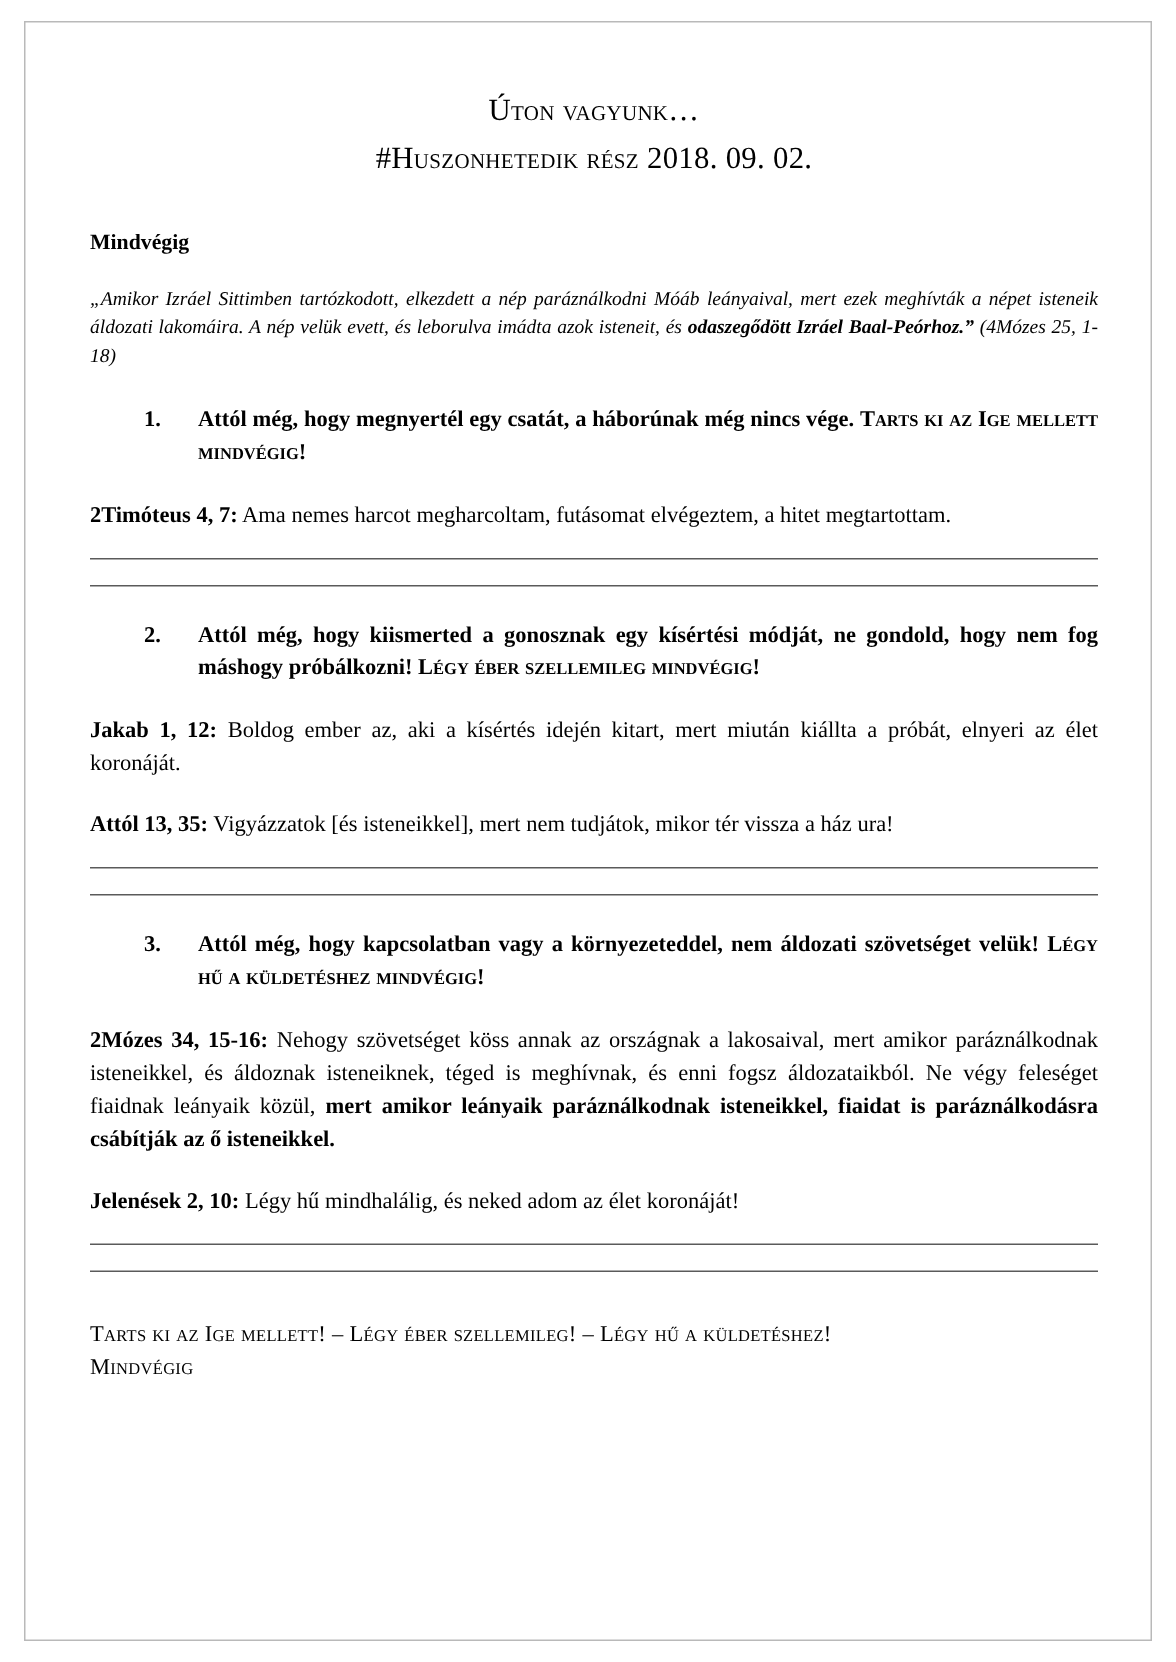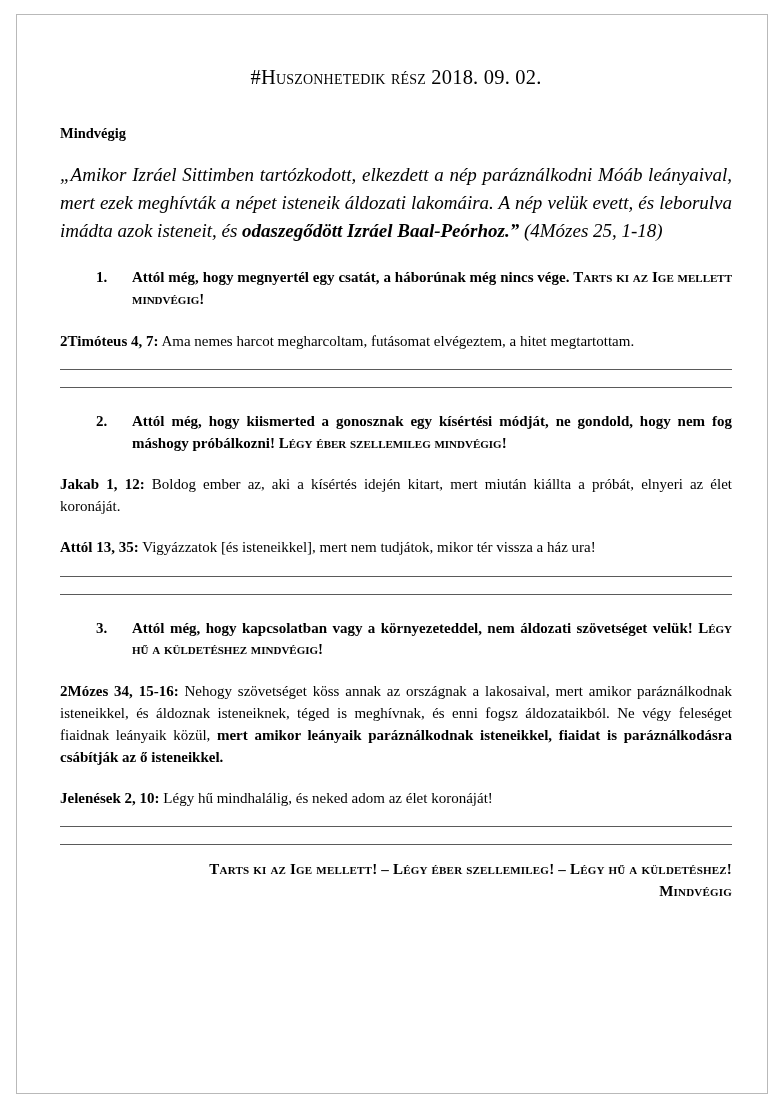--- a/index.html
+++ b/index.html
@@ -48,21 +48,21 @@
   .section-label {
     margin-top: 33px;
     font-size: 14.5px;
     font-weight: bold;
   }
   p {
     margin: 0;
   }
   .quote {
     margin-top: 19px;
-    font-size: 19px;
+    font-size: 13px;
     font-style: italic;
     text-align: justify;
     line-height: 1.46;
   }
   .quote b {
     font-weight: bold;
   }
   .quote .ref {
     font-style: italic;
   }
@@ -106,41 +106,42 @@
     margin-top: 17px;
   }
   .rule {
     border-top: 1px solid #5a5a5a;
     height: 0;
   }
   .rule.second {
     margin-top: 17px;
   }
   .closing {
-    margin-top: 14px;
-    text-align: right;
+    margin-top: 32px;
+    text-align: left;
     font-size: 15px;
-    font-weight: bold;
+    font-weight: normal;
     font-variant: small-caps;
     line-height: 1.45;
     letter-spacing: 0.2px;
   }
   .closing .l2 {
     display: block;
   }
 </style>
 </head>
 <body>
 
 <div class="page">
   <div class="border-frame"></div>
 
   <div class="content">
 
     <div class="title-block">
+      <div class="title-line">Úton vagyunk…</div>
       <div class="title-line second">#Huszonhetedik rész 2018. 09. 02.</div>
     </div>
 
     <p class="section-label">Mindvégig</p>
 
     <p class="quote"><span>„Amikor Izráel Sittimben tartózkodott, elkezdett a nép paráználkodni Móáb leányaival, mert ezek meghívták a népet isteneik áldozati lakomáira. A nép velük evett, és leborulva imádta azok isteneit, és </span><b>odaszegődött Izráel Baal-Peórhoz.”</b> <span class="ref">(4Mózes 25, 1-18)</span></p>
 
     <ol class="points">
       <li class="point">
         <span class="num">1.</span><span>Attól még, hogy megnyertél egy csatát, a háborúnak még nincs vége. </span><span class="sc">Tarts ki az Ige mellett mindvégig!</span>

